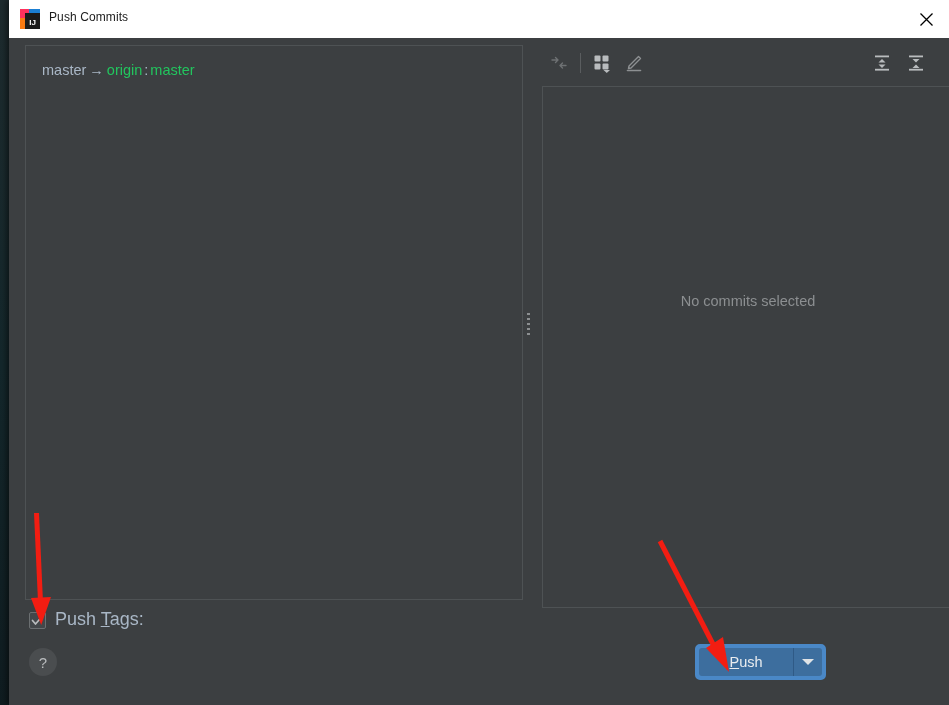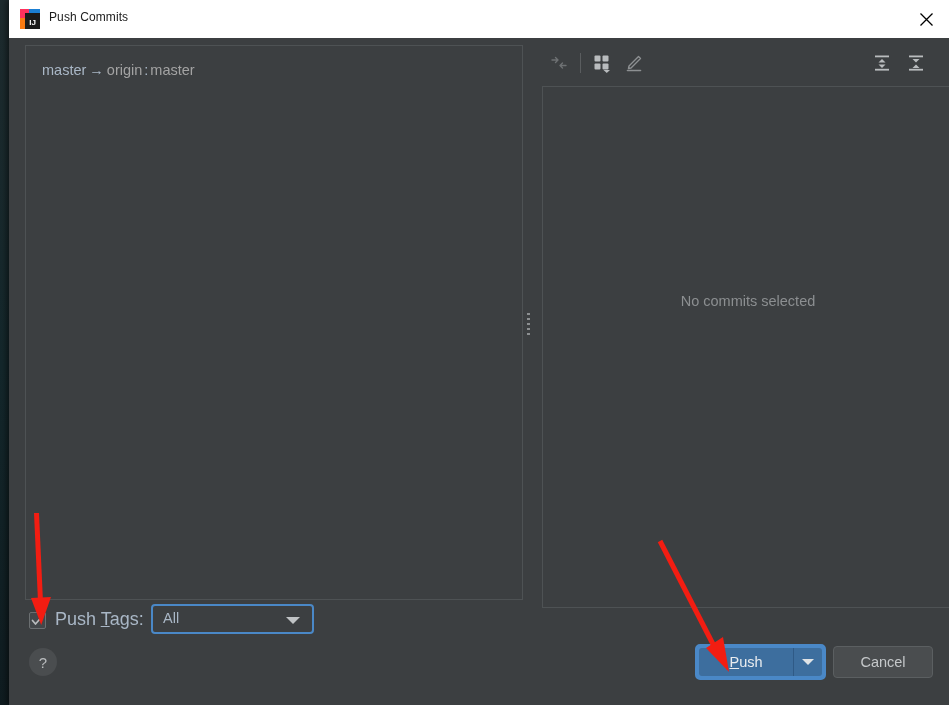--- a/index.html
+++ b/index.html
@@ -78,21 +78,21 @@
     box-sizing: border-box;
   }
   #branch-row {
     position: absolute;
     left: 16px; top: 16px;
     font-size: 14.5px;
     white-space: nowrap;
   }
   #branch-row .local { color: #a9b7c6; }
   #branch-row .arrow { color: #a9b7c6; padding: 0 3px; }
-  #branch-row .link  { color: #a3a3a3; }
+  #branch-row .link  { color: #22c55e; }
   #branch-row .colon { color: #a9b7c6; padding: 0 2px; }
 
   
   #splitter {
     position: absolute;
     left: 515px; top: 7px;
     width: 10px; height: 555px;
     cursor: col-resize;
   }
   #splitter .grip {
@@ -358,39 +358,34 @@
       <div id="empty-label">No commits selected</div>
     </div>
 
     <div id="push-tags-check">
       <svg width="13" height="13" viewBox="0 0 13 13">
         <path d="M1.5 6.5 L4.5 10 L11.5 2" stroke="#b9bcbe" stroke-width="1.7" fill="none" stroke-linecap="round" stroke-linejoin="round"></path>
       </svg>
     </div>
     <div id="push-tags-label"><span>Push </span><u>T</u><span>ags:</span></div>
 
-    <div id="tags-combo">
-      <span class="val">All</span>
-      <span class="caret"></span>
-    </div>
 
     <div id="help-btn">?</div>
 
     <div id="push-group">
       <div id="push-btn">
           <u>P</u>
           <span>ush</span>
         </div>
       <div id="push-split-sep"></div>
       <div id="push-arrow-btn">
         <span class="caret"></span>
       </div>
     </div>
 
-    <div id="cancel-btn">Cancel</div>
 
   </div>
 </div>
 
 <svg id="annotations" viewBox="0 0 949 705">
   <g>
     <path d="M36.5 513 L40.5 602" stroke="#f31d12" stroke-width="5" fill="none"></path>
     <path d="M41.2 625 L31 598 L51 597 Z" fill="#f31d12"></path>
   </g>
   <g>

